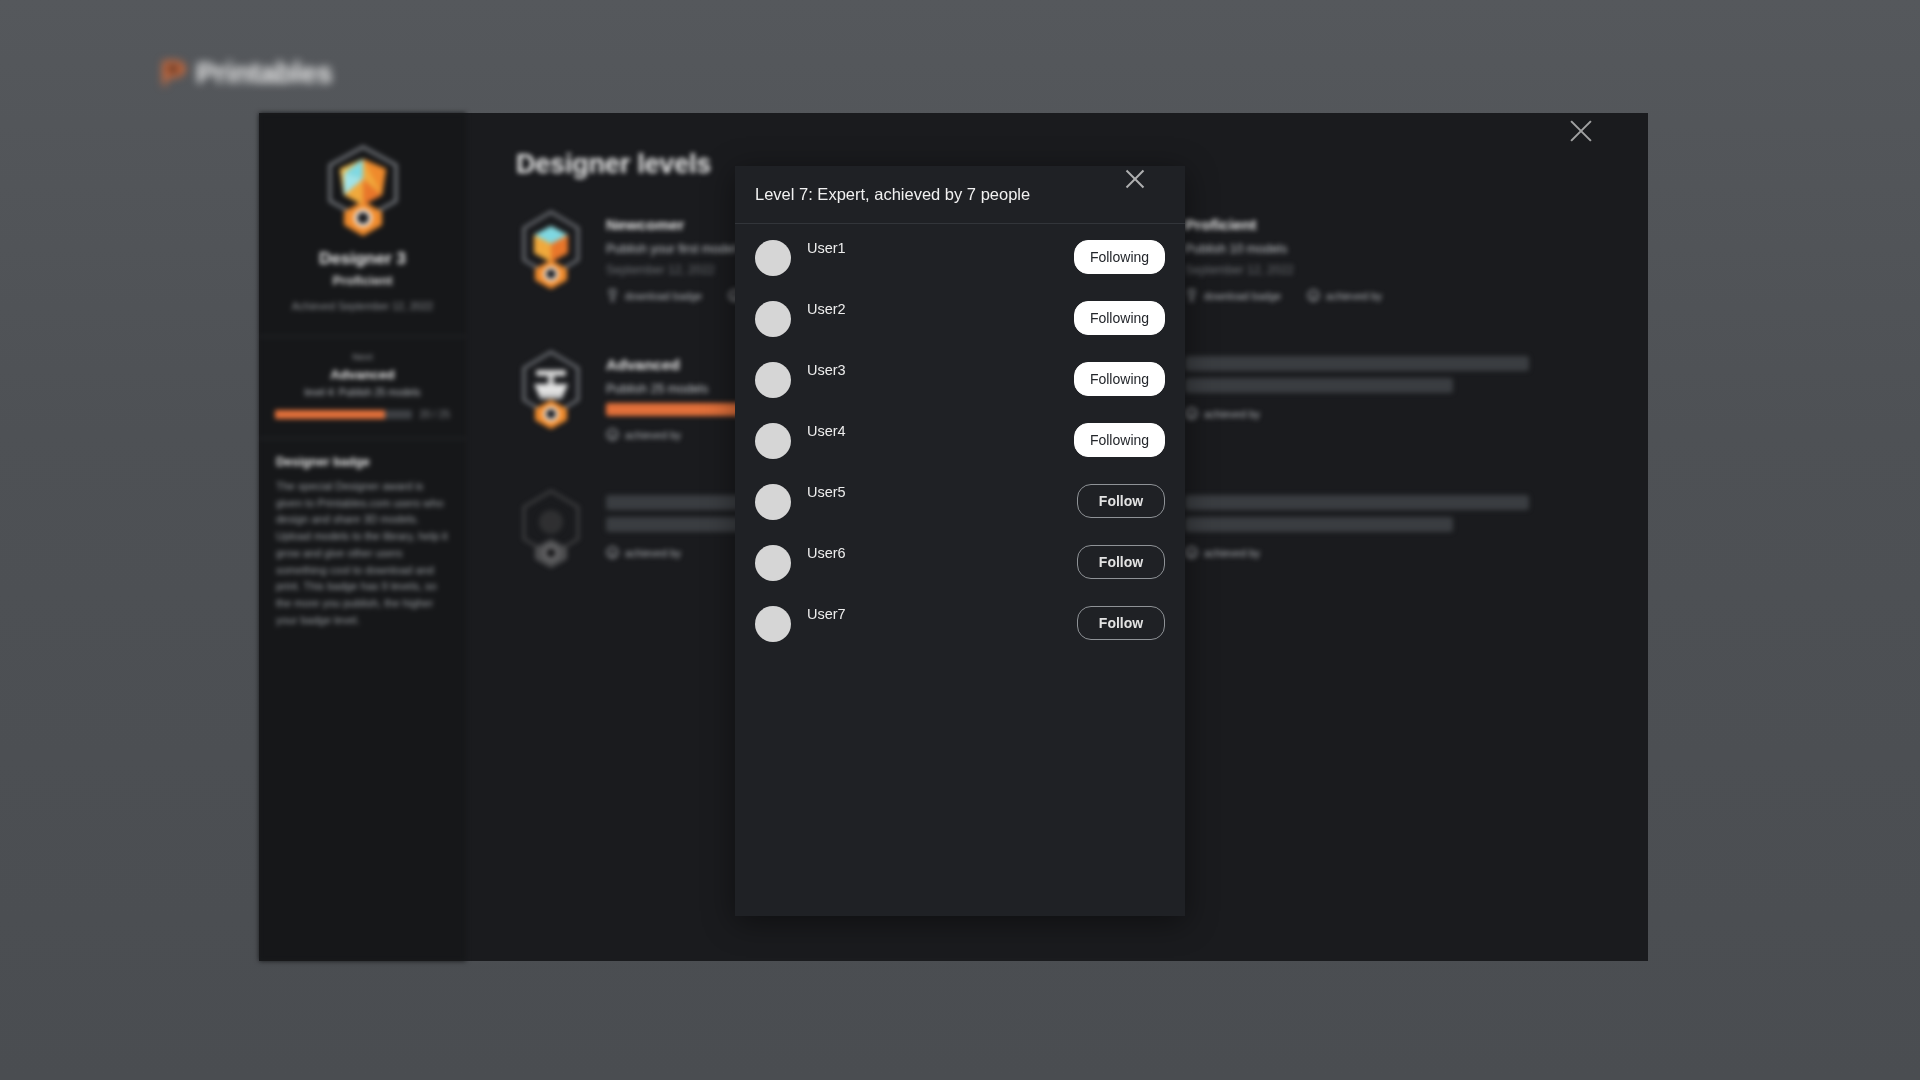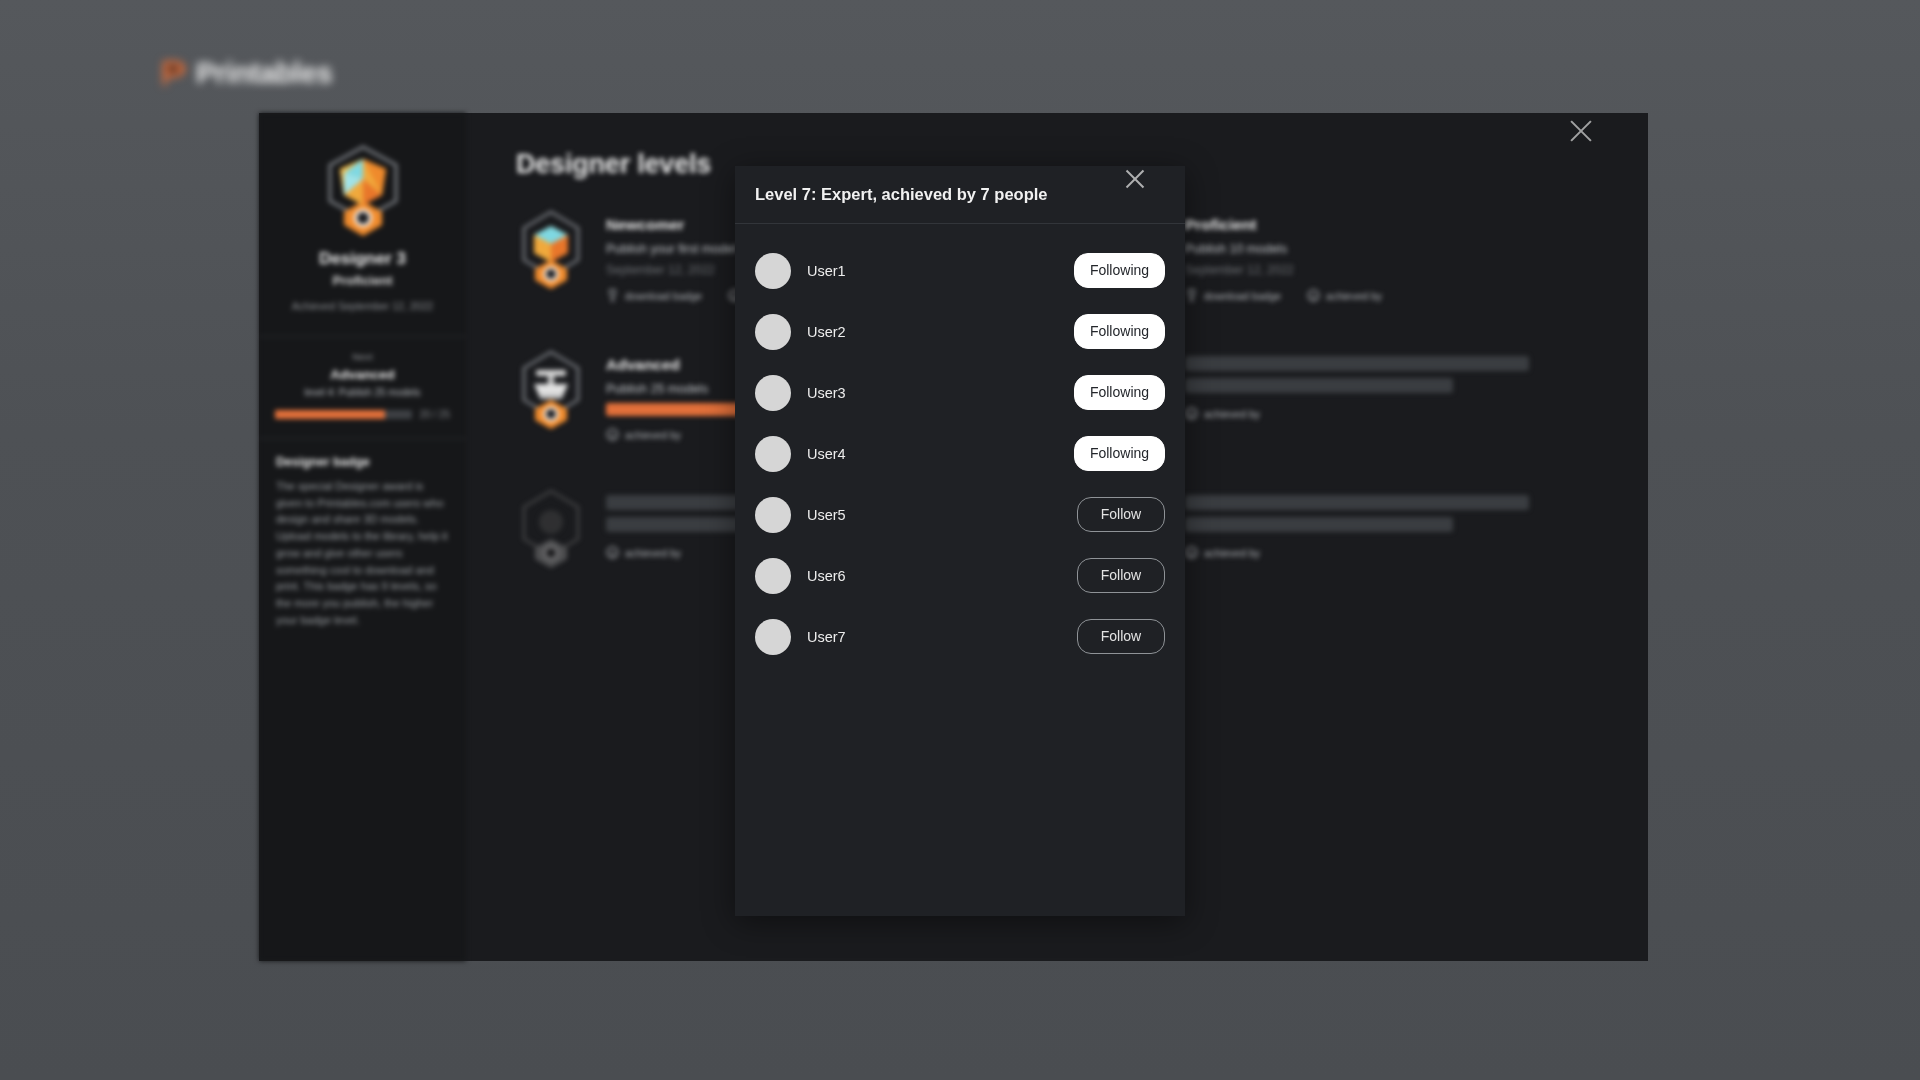--- a/index.html
+++ b/index.html
@@ -270,38 +270,38 @@
     height: 58px;
     display: flex;
     align-items: center;
     justify-content: space-between;
     padding: 0 18px 0 20px;
     border-bottom: 1px solid #32353a;
   }
   .modal-title {
     font-size: 16.5px;
     color: #f1f1f1;
-    font-weight: 700;
+    font-weight: 400;
   }
   .modal-close {
     width: 32px; height: 32px;
     cursor: pointer;
     opacity: .8;
   }
   .modal-close .x-glyph::before,
   .modal-close .x-glyph::after {
     height: 24px;
     background: #d4d4d4;
   }
   .modal-body {
     padding: 16px 20px 0 20px;
   }
   .user-row {
     display: flex;
-    align-items: center;
+    align-items: flex-start;
     height: 61px;
   }
   .avatar {
     width: 36px; height: 36px;
     border-radius: 50%;
     background: #d6d6d6;
     flex: 0 0 36px;
   }
   .user-name {
     margin-left: 16px;
@@ -321,21 +321,21 @@
   }
   .btn-following {
     background: #ffffff;
     color: #23262b;
     border: 1px solid #ffffff;
   }
   .btn-follow {
     background: transparent;
     color: #e3e3e3;
     border: 1px solid #8f9397;
-    font-weight: 400;
+    font-weight: 700;
     width: 88px;
   }
 </style>
 </head>
 <body>
 
 <div id="stage">
 
   <div class="site-header">
     <div class="logo-wrap">

